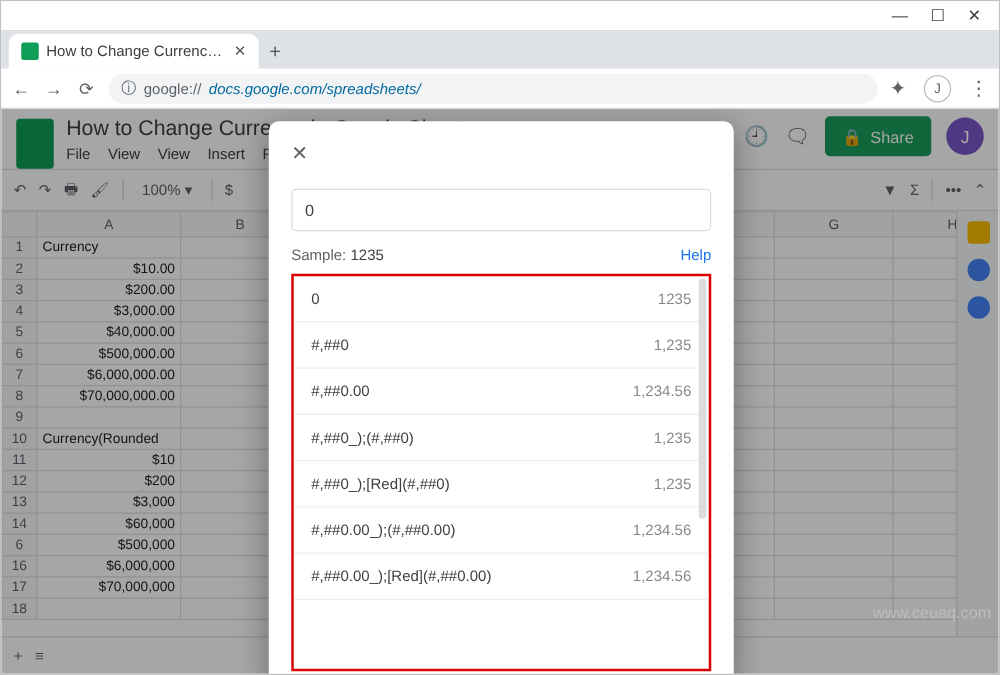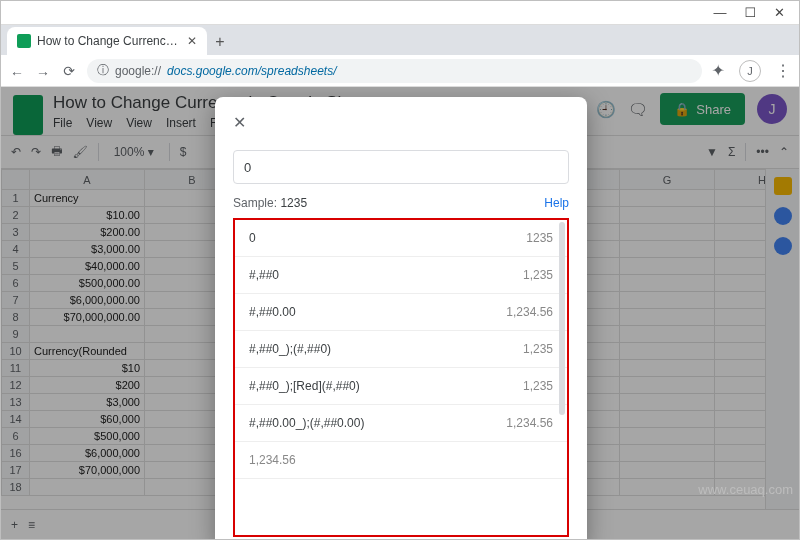--- a/index.html
+++ b/index.html
@@ -429,20 +429,21 @@
           </div>
           <div class="fmt-item">
             <span class="fmt-code">#,##0_);[Red](#,##0)</span>
             <span class="fmt-sample">1,235</span>
           </div>
           <div class="fmt-item">
             <span class="fmt-code">#,##0.00_);(#,##0.00)</span>
             <span class="fmt-sample">1,234.56</span>
           </div>
           <div class="fmt-item">
+            <span class="fmt-code">#,##0.00_);[Red](#,##0.00)</span>
             <span class="fmt-sample">1,234.56</span>
           </div>
         </div>
     </div>
 
     <div class="watermark">www.ceuaq.com</div>
   </div>
 </div>
 
 </body></html>

